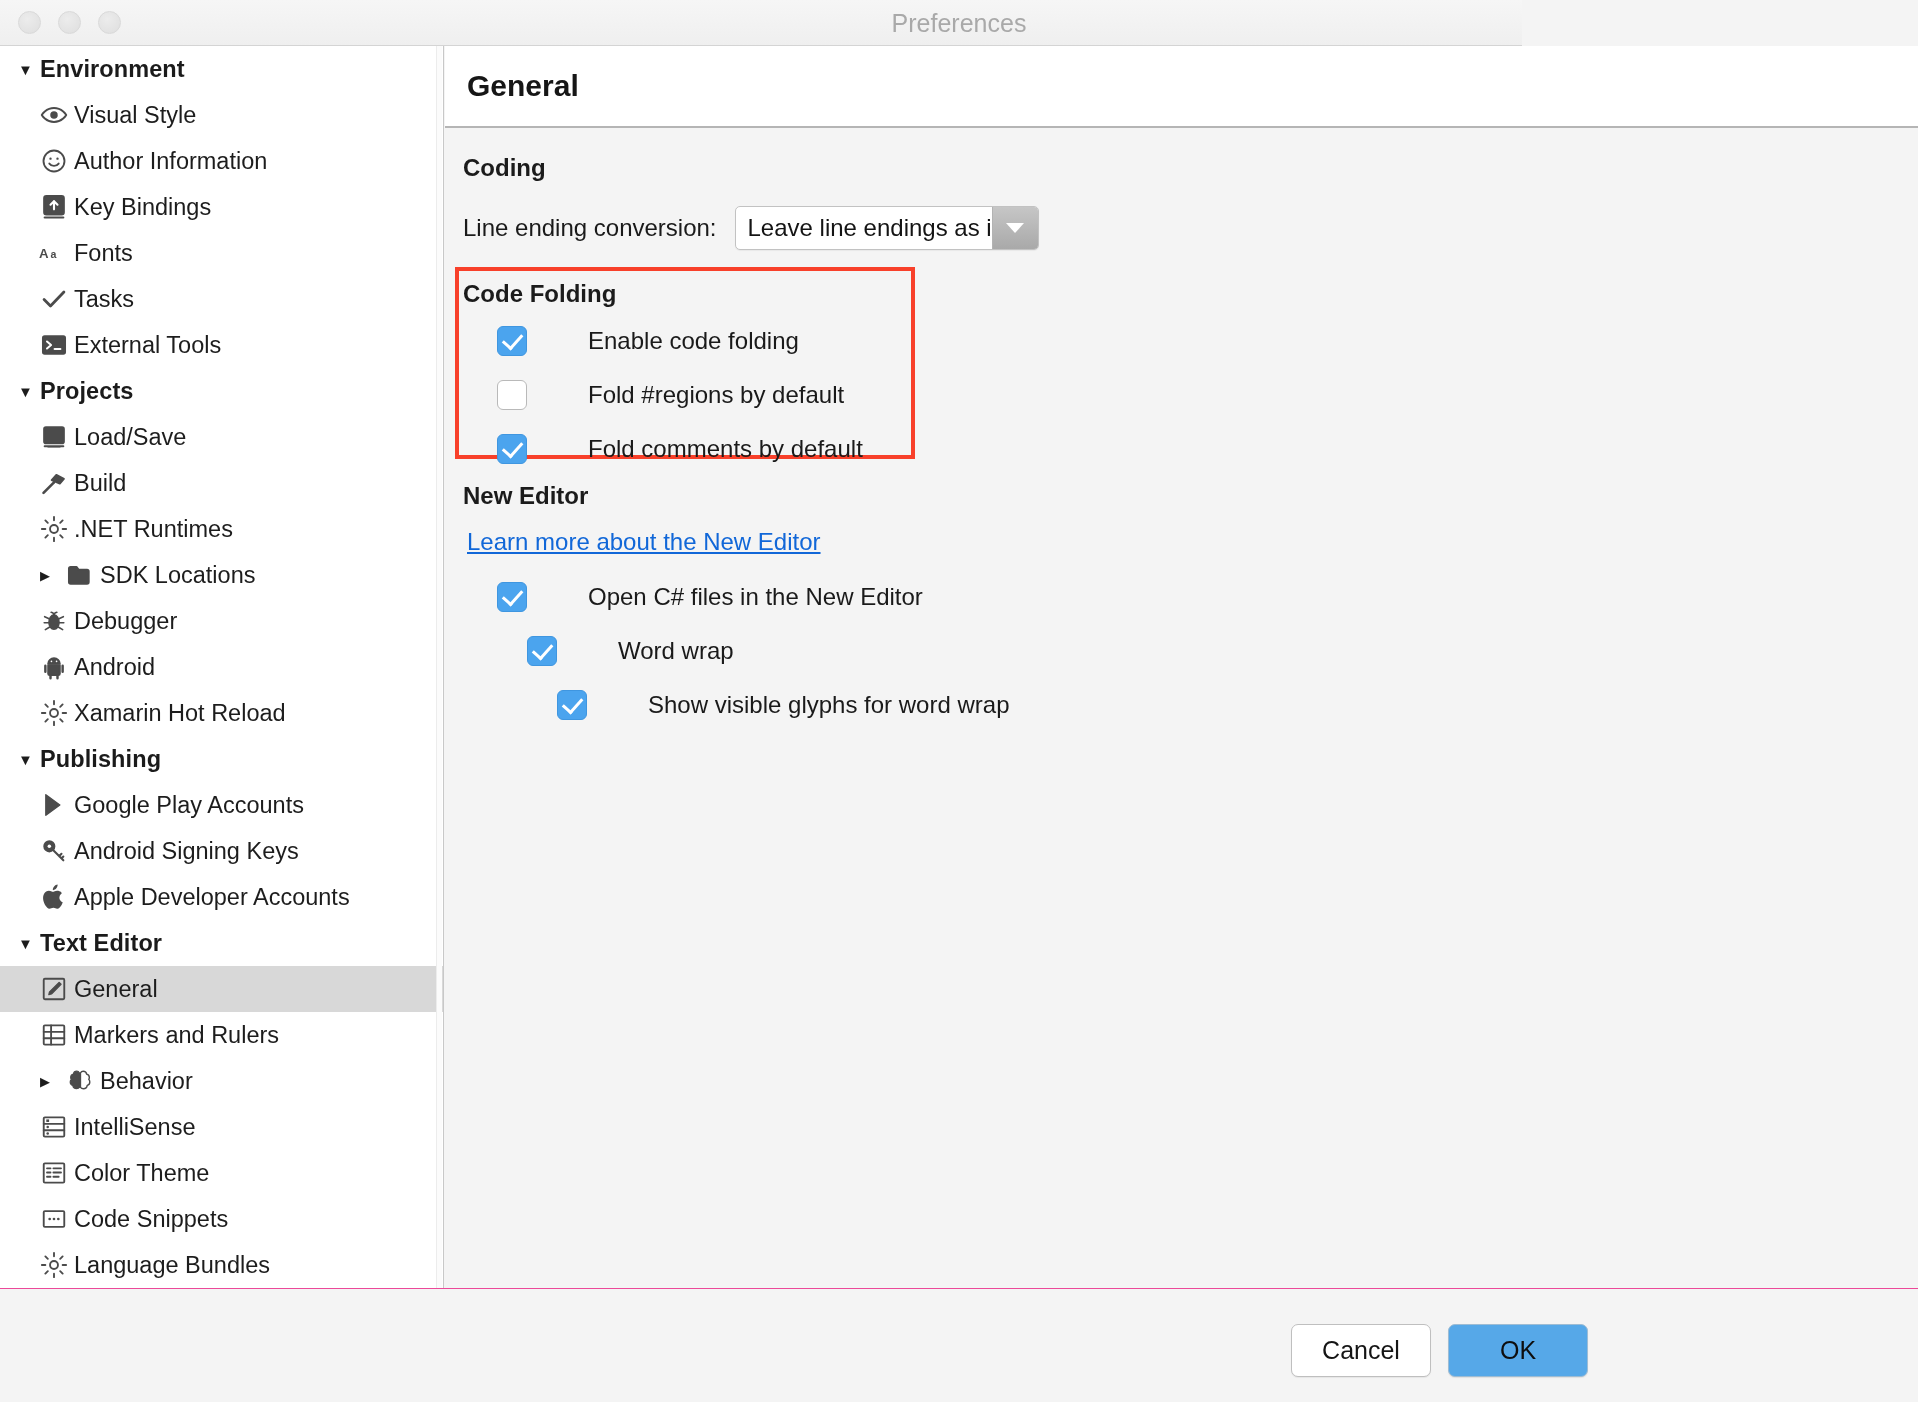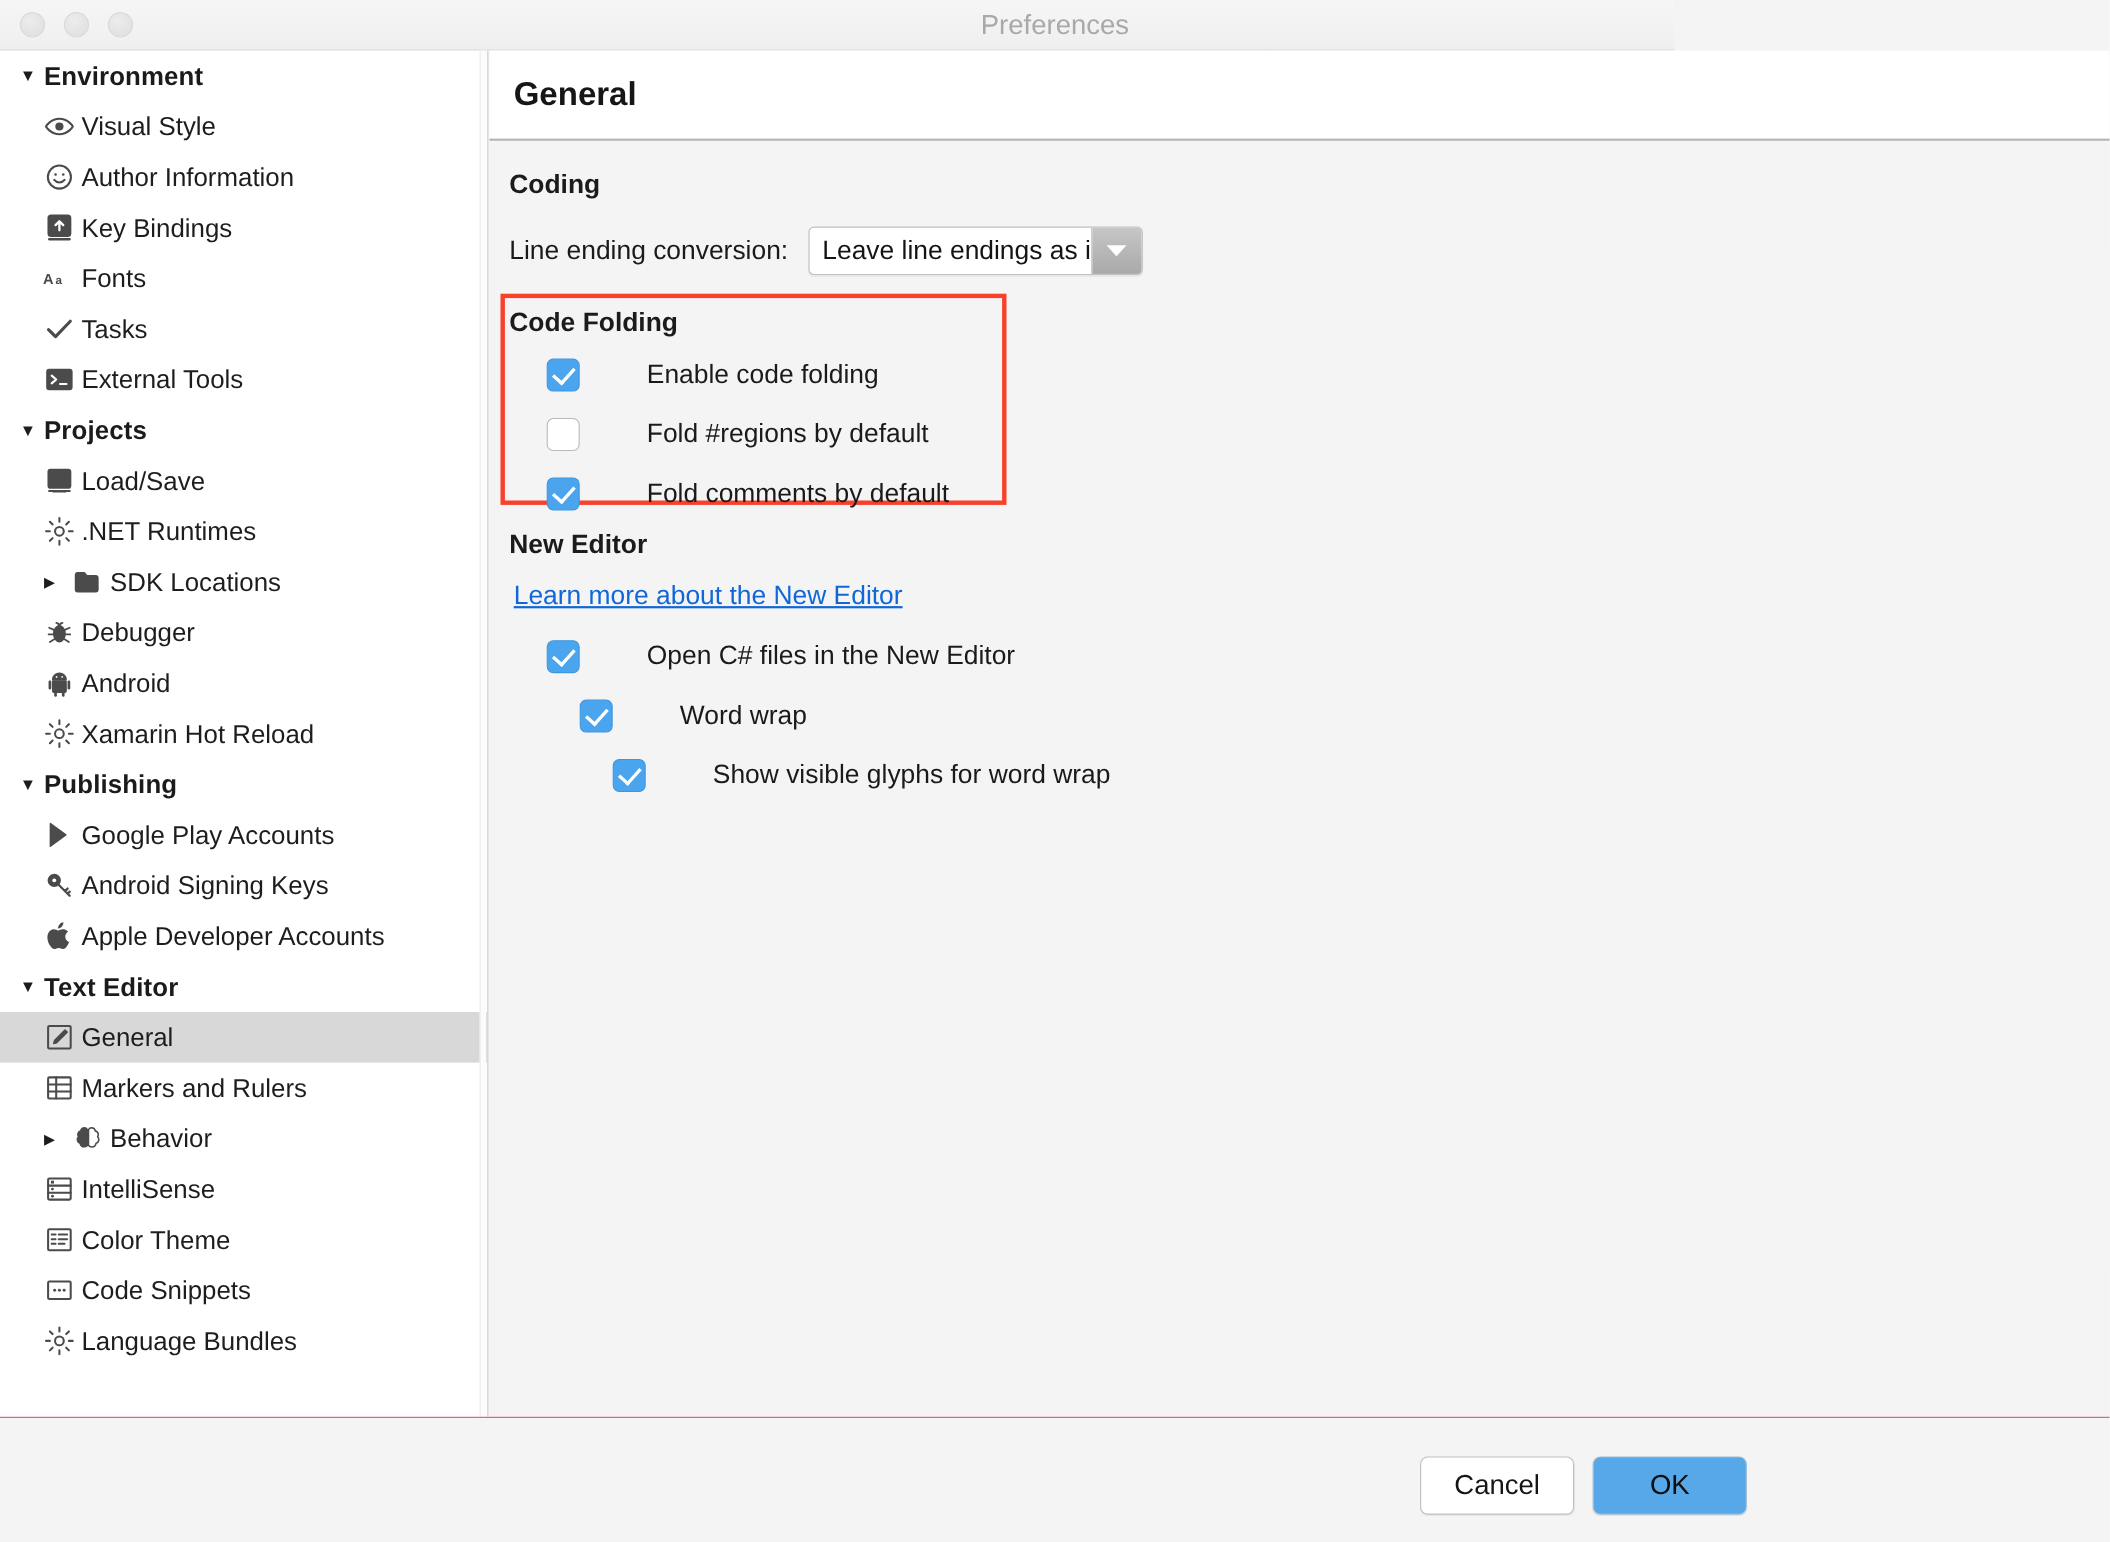--- a/index.html
+++ b/index.html
@@ -420,20 +420,29 @@
                 <rect x="3.5" y="3.5" width="17" height="14" rx="1.6" fill="#4b4b4b" stroke="#4b4b4b"></rect>
                 <path d="M4 20h16" stroke="#4b4b4b" stroke-width="1.7"></path>
                 <path d="M7 20.5h10" stroke="#4b4b4b" stroke-width="1.2"></path>
               </svg>
             </span>
             <span class="nav-label">Load/Save</span>
           </div>
           <div class="nav-item">
             <span class="nav-icon">
               <svg width="28" height="28" viewBox="0 0 24 24" fill="none" stroke="#4b4b4b" stroke-width="1.6" stroke-linecap="round" stroke-linejoin="round">
+                <path d="M3 20.5L12 11.5" stroke-width="2.2"></path>
+                <path d="M10 9.5l4-4.5 6.5 3.5-3.5 4z" fill="#4b4b4b" stroke="#4b4b4b"></path>
+              </svg>
+            </span>
+            <span class="nav-label">Build</span>
+          </div>
+          <div class="nav-item">
+            <span class="nav-icon">
+              <svg width="28" height="28" viewBox="0 0 24 24" fill="none" stroke="#4b4b4b" stroke-width="1.6" stroke-linecap="round" stroke-linejoin="round">
                 <circle cx="12" cy="12" r="3.4"></circle>
                 <path d="M12 1.6v3M12 19.4v3M22.4 12h-3M4.6 12h-3M19.4 4.6l-2.1 2.1M6.7 17.3l-2.1 2.1M19.4 19.4l-2.1-2.1M6.7 6.7L4.6 4.6"></path>
               </svg>
             </span>
             <span class="nav-label">.NET Runtimes</span>
           </div>
           <div class="nav-item indent">
             <span class="item-caret">▶</span>
             <span class="nav-icon">
               <svg width="28" height="28" viewBox="0 0 24 24" fill="none" stroke="#4b4b4b" stroke-width="1.6" stroke-linecap="round" stroke-linejoin="round">

